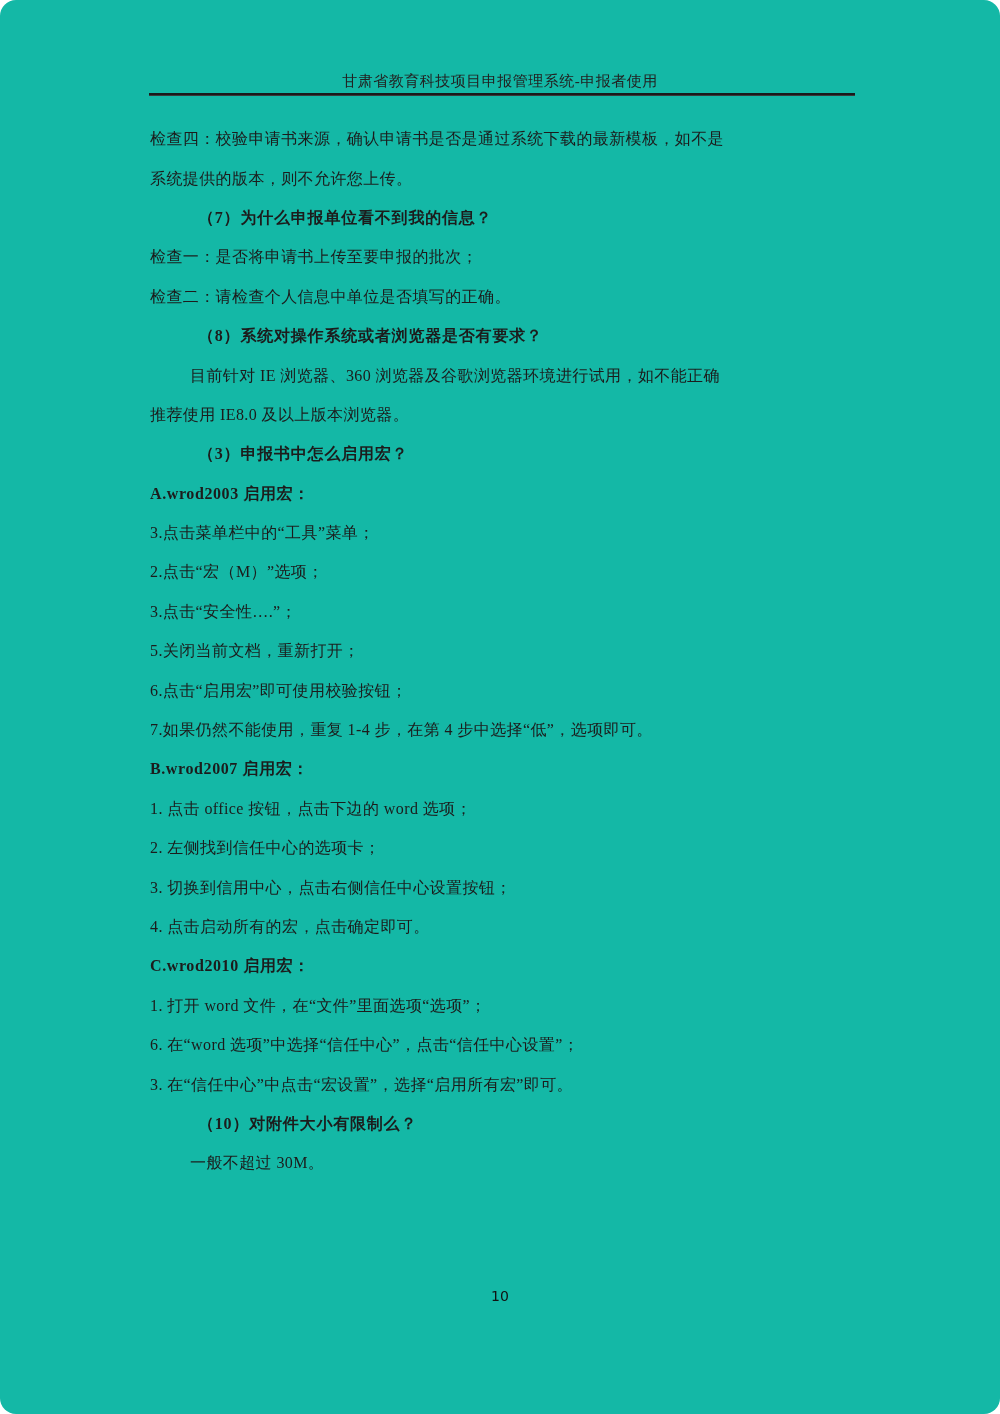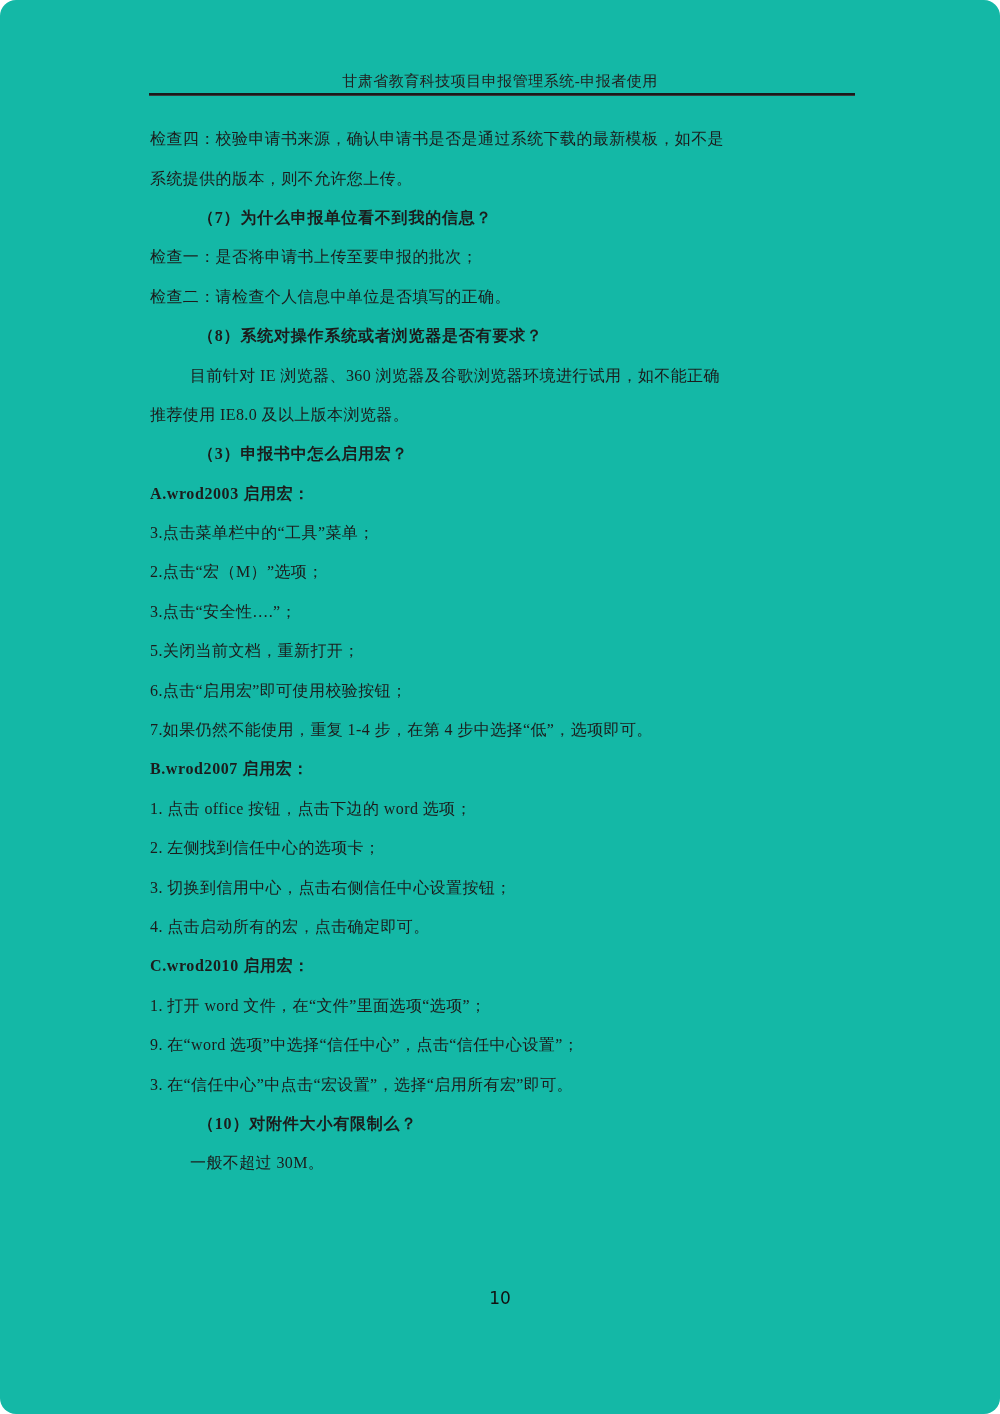--- a/index.html
+++ b/index.html
@@ -60,21 +60,21 @@
   }
   .line.indent {
     padding-left: 40px;
   }
   .footer {
     position: absolute;
     top: 1288px;
     left: 0;
     width: 100%;
     text-align: center;
-    font-size: 17px;
+    font-size: 14px;
     font-family: "DejaVu Sans", "Liberation Sans", sans-serif;
     color: #111;
   }
 </style>
 </head>
 <body>
 
 <div class="page">
 
   <div class="header">
@@ -100,21 +100,21 @@
       <div class="line body">5.关闭当前文档，重新打开；</div>
       <div class="line body">6.点击“启用宏”即可使用校验按钮；</div>
       <div class="line body">7.如果仍然不能使用，重复 1-4 步，在第 4 步中选择“低”，选项即可。</div>
       <div class="line subheading">B.wrod2007 启用宏：</div>
       <div class="line body">1. 点击 office 按钮，点击下边的 word 选项；</div>
       <div class="line body">2. 左侧找到信任中心的选项卡；</div>
       <div class="line body">3. 切换到信用中心，点击右侧信任中心设置按钮；</div>
       <div class="line body">4. 点击启动所有的宏，点击确定即可。</div>
       <div class="line subheading">C.wrod2010 启用宏：</div>
       <div class="line body">1. 打开 word 文件，在“文件”里面选项“选项”；</div>
-      <div class="line body">9. 在“word 选项”中选择“信任中心”，点击“信任中心设置”；</div>
+      <div class="line body">6. 在“word 选项”中选择“信任中心”，点击“信任中心设置”；</div>
       <div class="line body">3. 在“信任中心”中点击“宏设置”，选择“启用所有宏”即可。</div>
       <div class="line heading">（10）对附件大小有限制么？</div>
       <div class="line body indent">一般不超过 30M。</div>
     </div>
 
   <div class="footer">
     <span>10</span>
   </div>
 
 </div>

